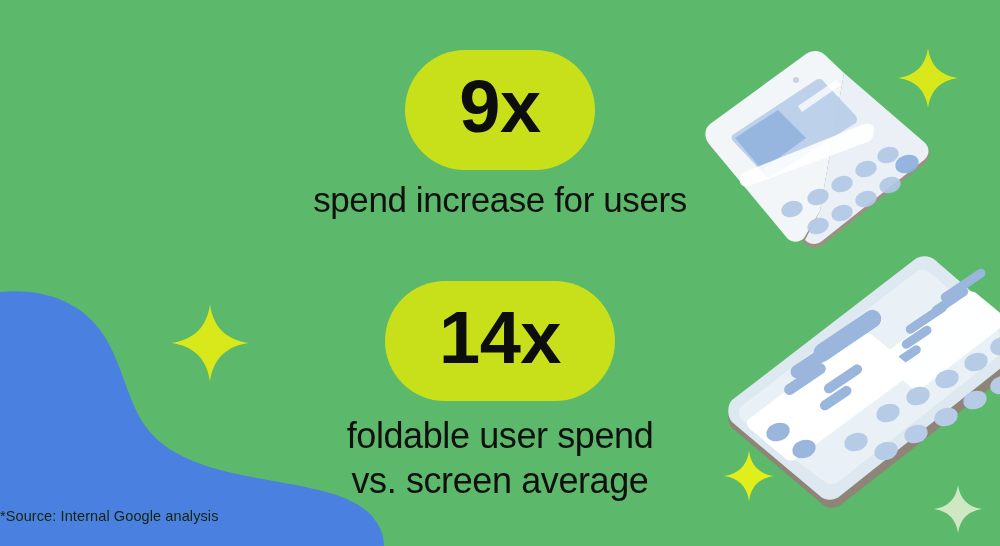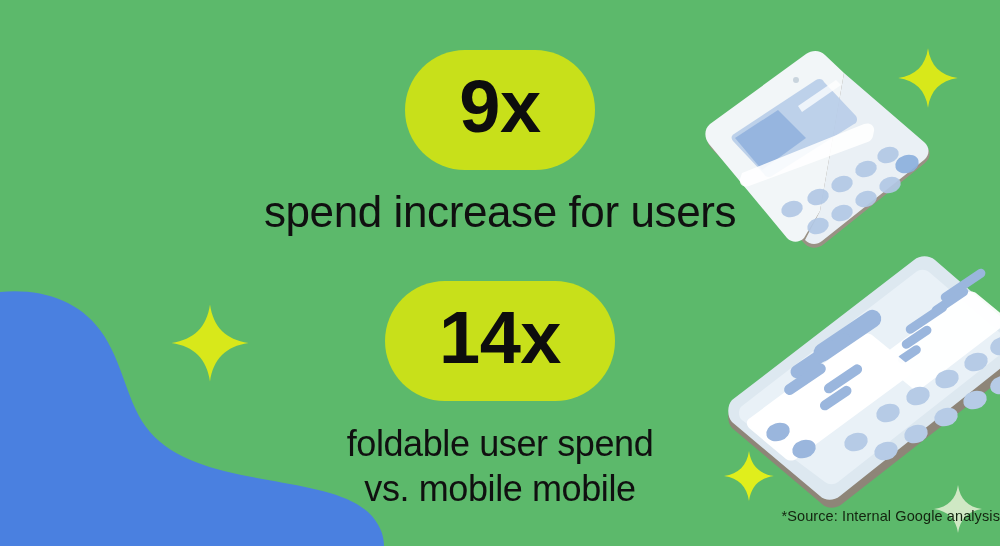--- a/index.html
+++ b/index.html
@@ -60,38 +60,38 @@
     font-weight: 700;
     letter-spacing: -0.5px;
   }
 
   .pill.big {
     padding: 20px 54px 26px 54px;
     font-size: 74px;
   }
 
   .stat-caption {
-    margin-top: 14px;
-    font-size: 44px;
+    margin-top: 8px;
+    font-size: 35px;
     line-height: 1.25;
     color: #101010;
     font-weight: 400;
     letter-spacing: -0.4px;
   }
 
   .stat-block.second .stat-caption {
     font-size: 36px;
-    margin-top: 20px;
+    margin-top: 12px;
   }
 
   .source-note {
     position: absolute;
     top: 508px;
     width: 1000px;
-    text-align: right;
+    text-align: left;
     font-size: 14.5px;
     color: #13240f;
     letter-spacing: 0.1px;
   }
 
   
   .device {
     position: absolute;
   }
 
@@ -241,20 +241,20 @@
       <div class="pill big">9x</div>
       <div class="stat-caption">
         <div>spend increase for users</div>
       </div>
     </div>
 
     <div class="stat-block second">
       <div class="pill big">14x</div>
       <div class="stat-caption">
         <div>foldable user spend</div>
-        <div>vs. mobile mobile</div>
+        <div>vs. screen average</div>
       </div>
     </div>
 
     <div class="source-note">*Source: Internal Google analysis</div>
   </div>
 
 </div>
 
 </body></html>

